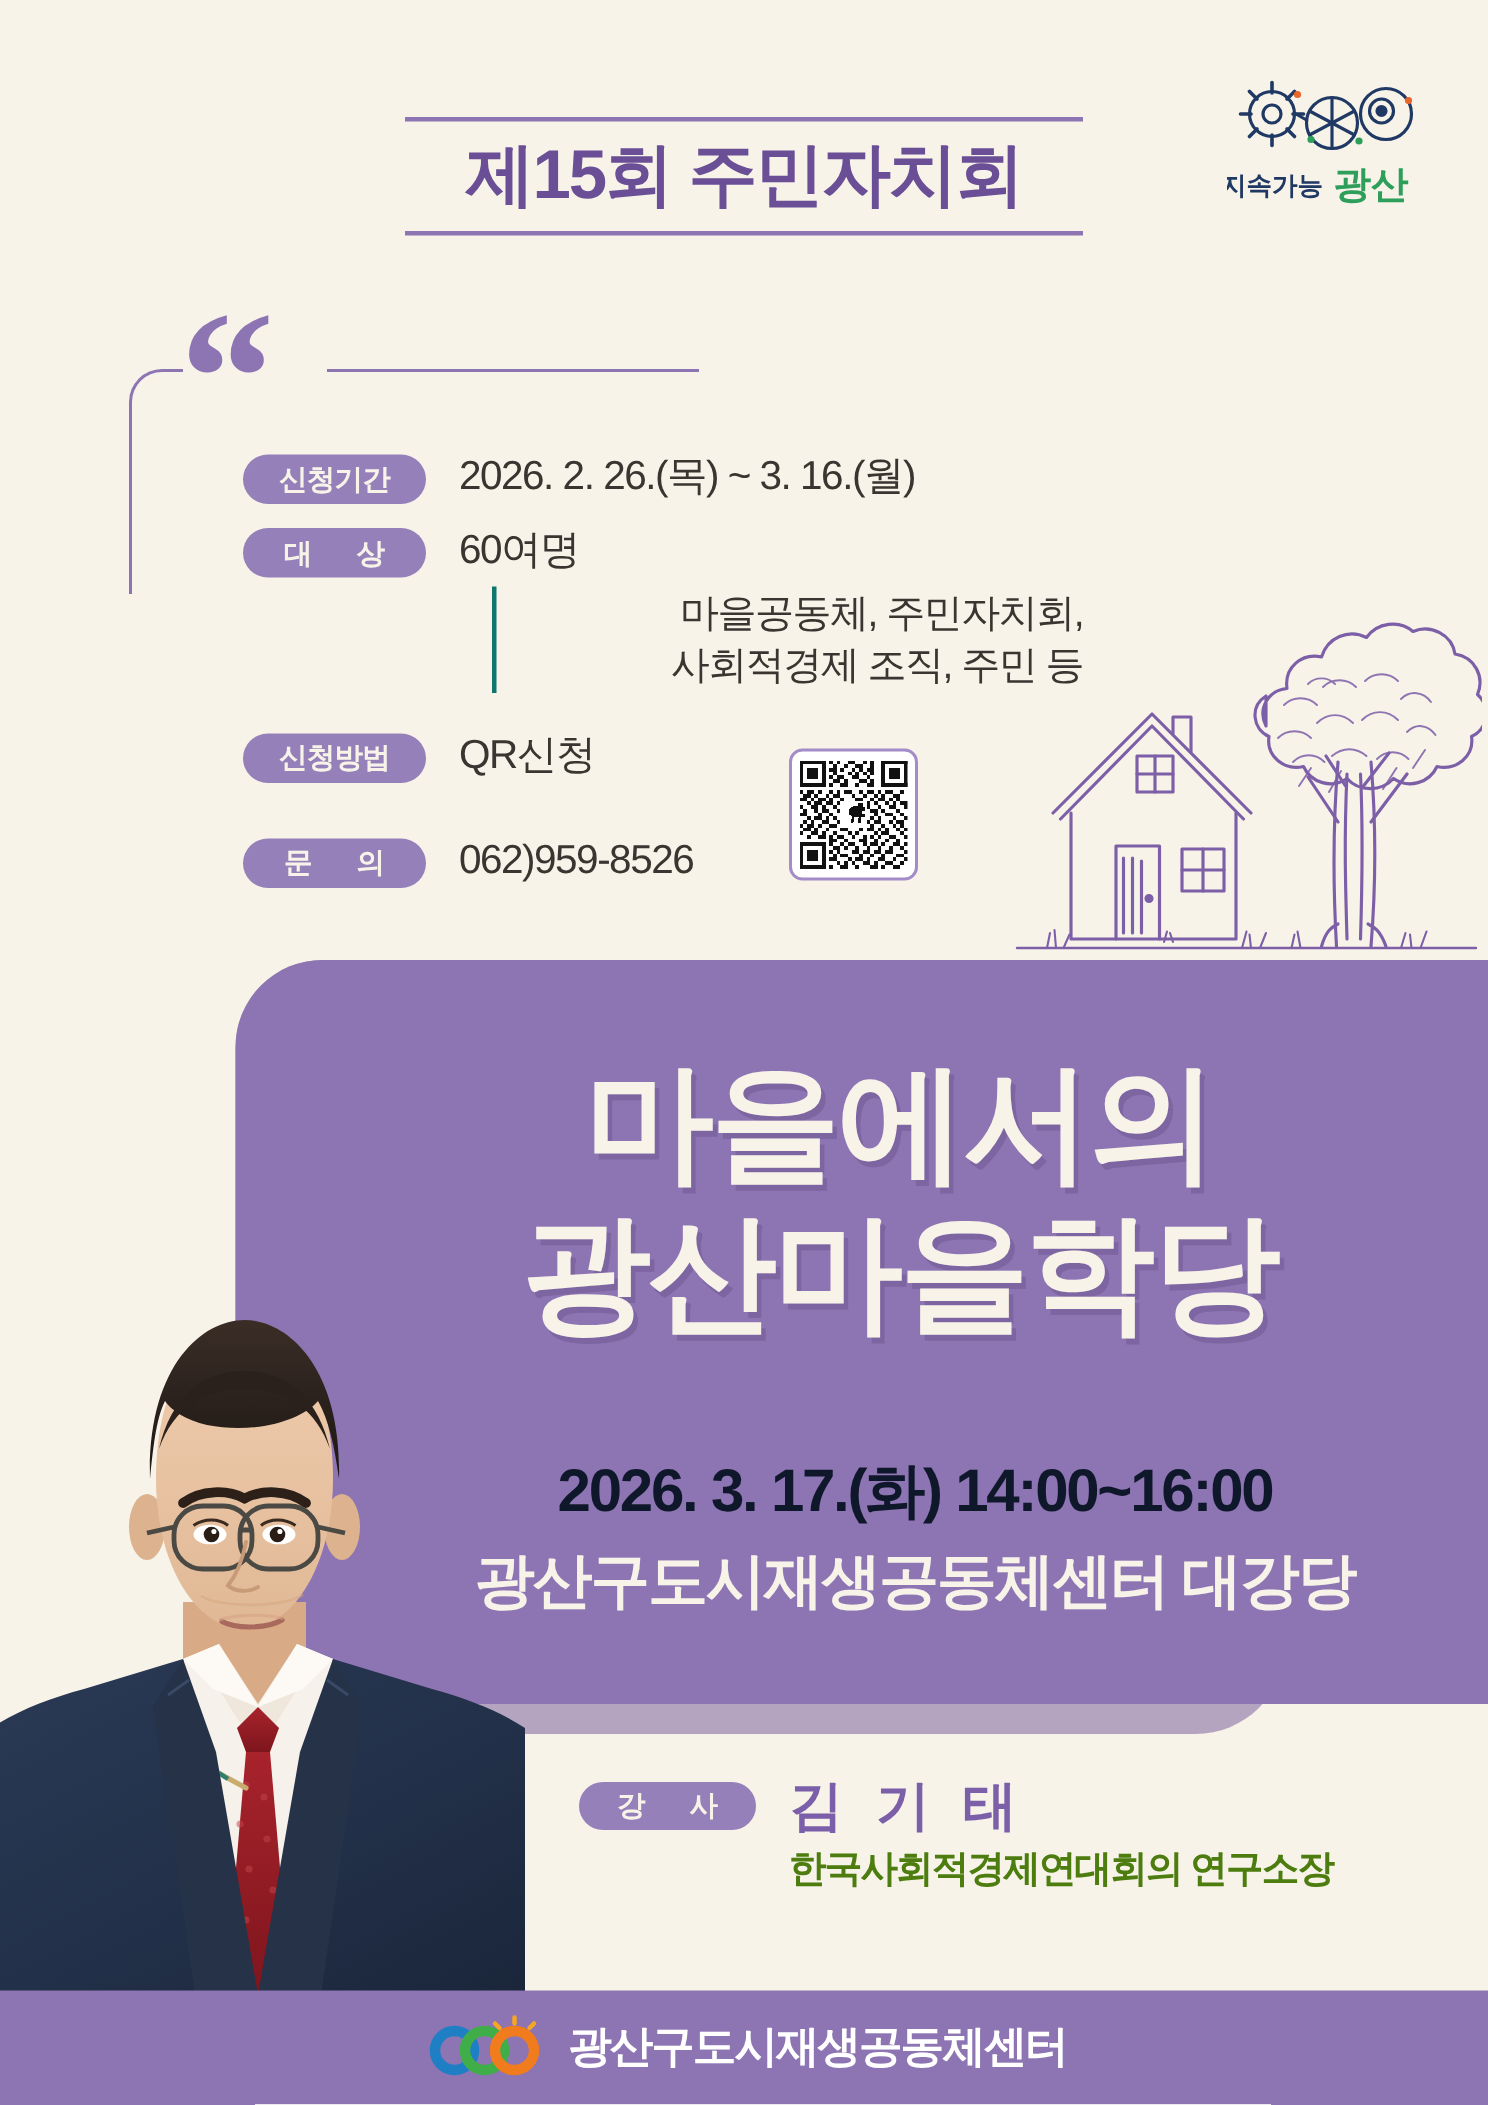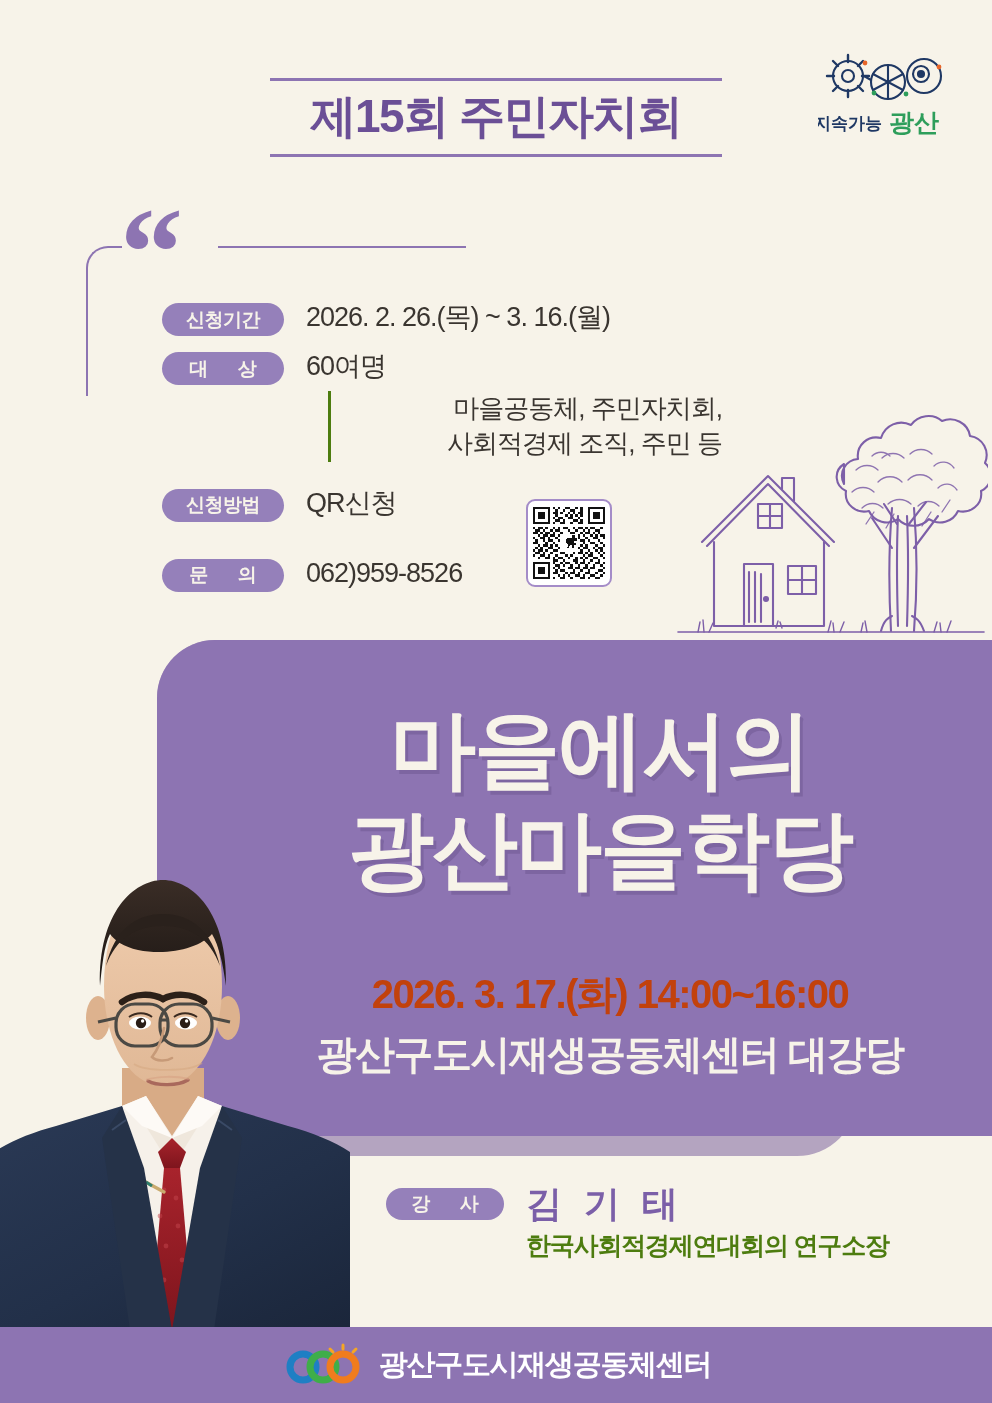--- a/index.html
+++ b/index.html
@@ -119,21 +119,21 @@
     font-weight: 400;
     color: #3a3530;
     line-height: 1.28;
     letter-spacing: -1px;
     white-space: nowrap;
   }
   .info-row.target { margin-bottom: 6px; }
   .sub-list {
     margin: 2px 0 24px 166px;
     padding-left: 16px;
-    border-left: 3px solid #4d7c0f;
+    border-left: 3px solid #0f766e;
     font-size: 26px;
     color: #3a3530;
     line-height: 1.36;
     letter-spacing: -1px;
     white-space: nowrap;
   }
   .info-row.method  { margin-bottom: 34px; }
 
   
   .qr-wrap {
@@ -194,21 +194,21 @@
     letter-spacing: -2px;
     text-shadow: 3px 4px 0 rgba(90,66,124,.30);
     white-space: nowrap;
   }
   .when {
     position: absolute;
     left: 280px;
     top: 965px;
     width: 660px;
     text-align: center;
-    color: #c2410c;
+    color: #0f172a;
     font-size: 40px;
     font-weight: 600;
     letter-spacing: -1.5px;
     line-height: 1.48;
     white-space: nowrap;
   }
   .where {
     position: absolute;
     left: 280px;
     top: 1025px;

